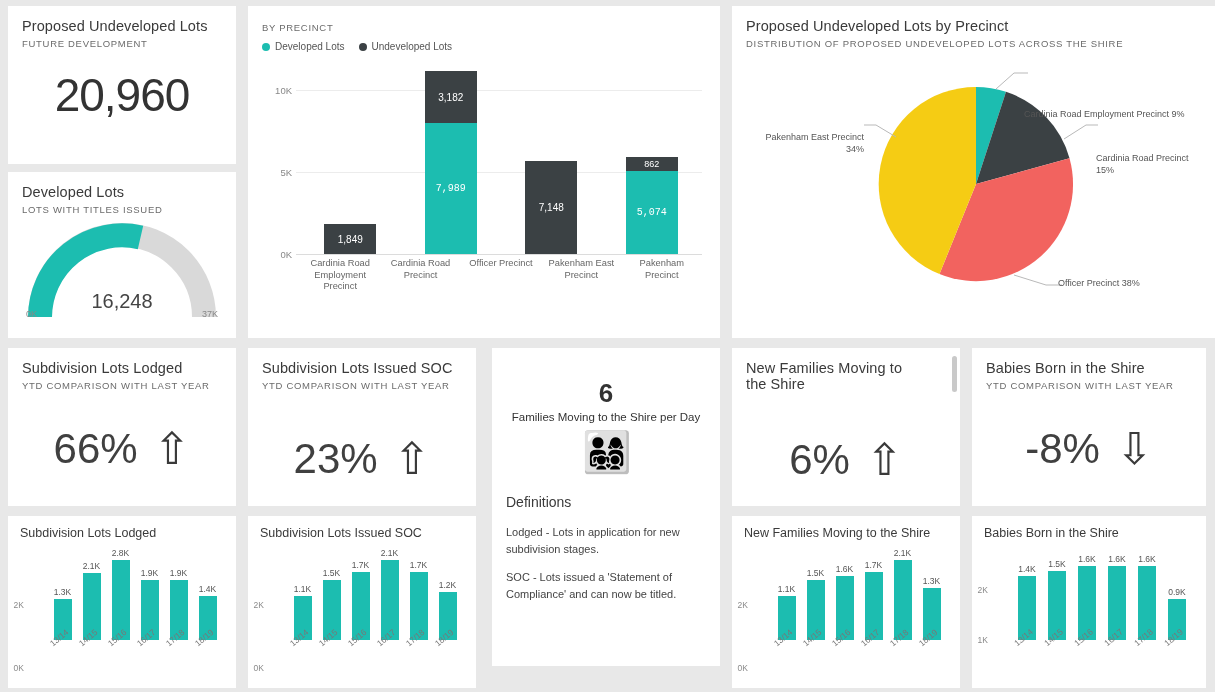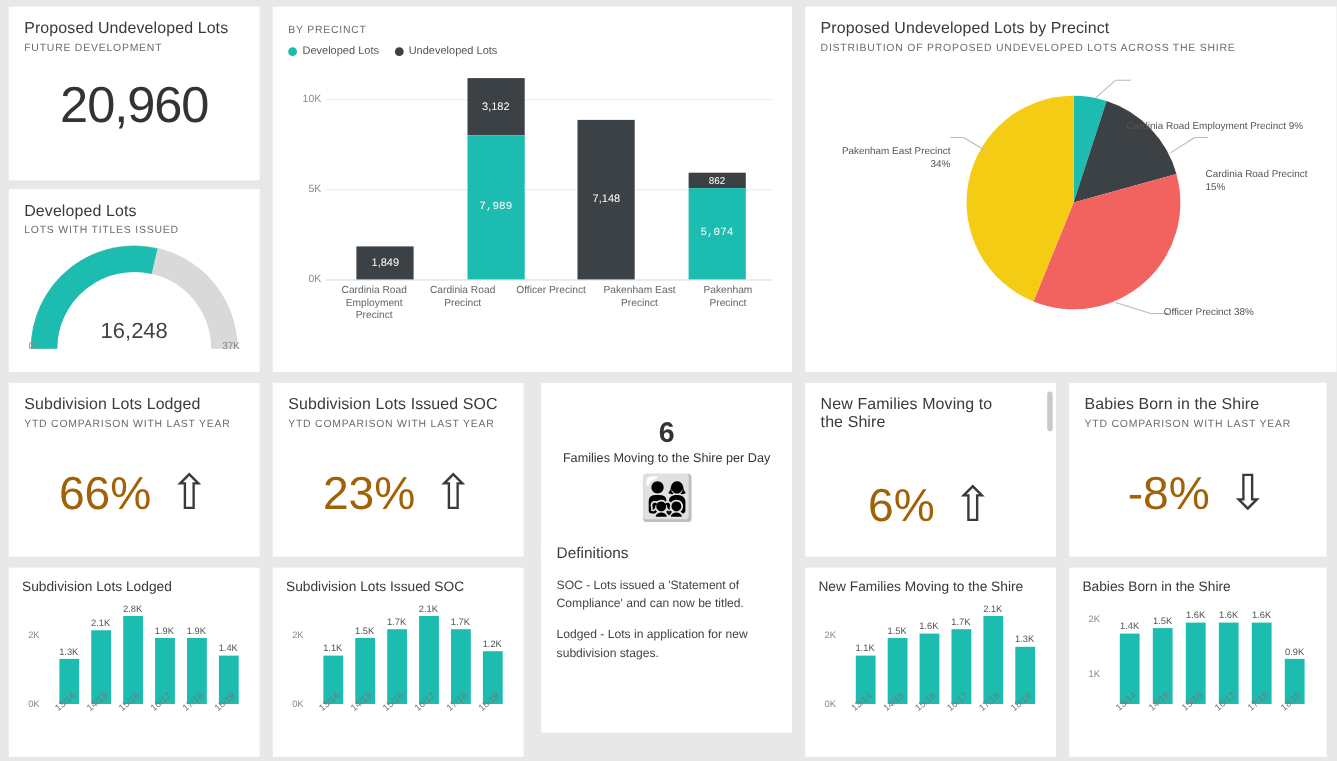--- a/index.html
+++ b/index.html
@@ -33,21 +33,21 @@
     margin-top: 4px;
     text-transform: uppercase;
   }
   .bigstat {
     font-size: 46px;
     font-weight: 300;
     color: #333;
     letter-spacing: -1px;
   }
   .pct-row { display: flex; align-items: center; justify-content: center; gap: 16px; }
-  .pct { font-size: 42px; font-weight: 300; color: #a16207; }
+  .pct { font-size: 42px; font-weight: 300; color: #404040; }
   .arrow { font-size: 44px; line-height: 1; color: #3a3a3a; font-weight: 300; }
 
   
   #c-proposed   { left:8px;   top:6px;   width:228px; height:158px; padding:12px 14px; }
   #c-developed  { left:8px;   top:172px; width:228px; height:166px; padding:12px 14px; }
   #c-activity   { left:248px; top:6px;   width:472px; height:332px; padding:12px 14px; }
   #c-pie        { left:732px; top:6px;   width:570px; height:332px; padding:12px 14px; }
 
   #c-lodged-kpi { left:8px;   top:348px; width:228px; height:158px; padding:12px 14px; }
   #c-soc-kpi    { left:248px; top:348px; width:228px; height:158px; padding:12px 14px; }
@@ -88,21 +88,21 @@
   .xlab { width:66px; text-align:center; font-size:9.3px; color:#666; line-height:1.25; }
 
   
   .pie-wrap { position:relative; margin-top:4px; height:262px; }
   .callout { position:absolute; font-size:9px; color:#555; line-height:1.3; }
 
   
   .sb-title { font-size:12.5px; color:#3a3a3a; }
   .sb-area { position:relative; margin-top:8px; height:128px; }
   .sb-y { position:absolute; left:0; top:0; width:24px; height:92px; }
-  .sb-ylab { position:absolute; right:8px; font-size:8.5px; color:#8a8a8a; transform:translateY(-50%); }
+  .sb-ylab { position:absolute; right:20px; font-size:8.5px; color:#8a8a8a; transform:translateY(-50%);margin-top:28px; }
   .sb-bars { position:absolute; left:28px; right:2px; top:0; height:92px; display:flex; align-items:flex-end; justify-content:space-between; }
   .sb-col { flex:1; display:flex; flex-direction:column; align-items:center; justify-content:flex-end; height:100%; }
   .sb-val { font-size:8.5px; color:#555; margin-bottom:2px; white-space:nowrap; }
   .sb-rect { width:18px; background:#1cbdb0; }
   .sb-x { position:absolute; left:28px; right:2px; top:94px; display:flex; justify-content:space-between; }
   .sb-xlab { flex:1; text-align:center; font-size:8.5px; color:#777; transform:rotate(-40deg); transform-origin:center left; white-space:nowrap; }
 
   .defs-h { font-size:14px; color:#3a3a3a; margin-bottom:14px; }
   .defs-p { font-size:11px; color:#444; line-height:1.5; margin-bottom:12px; }
 
@@ -168,21 +168,21 @@
           <div class="seg dark" style="height:30px">1,849</div>
         </div>
 
         <div class="barcol">
           <div class="seg dark" style="height:52px">3,182</div>
           <div class="seg teal" style="height:131px">7,989</div>
         </div>
 
 
         <div class="barcol">
-          <div class="seg dark" style="height:145px">7,148</div>
+          <div class="seg dark" style="height:93px">7,148</div>
         </div>
 
         <div class="barcol">
           <div class="seg dark" style="height:14px; font-size:9px;">862</div>
           <div class="seg teal" style="height:83px">5,074</div>
         </div>
       </div>
 
       <div class="xlabels">
         <div class="xlab">Cardinia Road Employment Precinct</div>
@@ -232,21 +232,21 @@
     <div class="card-sub">YTD COMPARISON WITH LAST YEAR</div>
     <div class="pct-row" style="margin-top:34px;">
       <div class="pct">66%</div>
       <div class="arrow">⇧</div>
     </div>
   </div>
 
   <div class="card" id="c-soc-kpi">
     <div class="card-title">Subdivision Lots Issued SOC</div>
     <div class="card-sub">YTD COMPARISON WITH LAST YEAR</div>
-    <div class="pct-row" style="margin-top:34px;">
+    <div class="pct-row" style="margin-top:44px;">
       <div class="pct">23%</div>
       <div class="arrow">⇧</div>
     </div>
   </div>
 
   <div class="card" id="c-families">
     <div class="center-col">
       <div class="fam-num">6</div>
       <div class="fam-cap">Families Moving to the Shire per Day</div>
       <div class="fam-emoji">👨‍👩‍👧‍👦</div>
@@ -354,22 +354,22 @@
         <div class="sb-xlab">15/16</div>
         <div class="sb-xlab">16/17</div>
         <div class="sb-xlab">17/18</div>
         <div class="sb-xlab">18/19</div>
       </div>
     </div>
   </div>
 
   <div class="card" id="c-defs">
     <div class="defs-h">Definitions</div>
+    <div class="defs-p">Lodged - Lots in application for new subdivision stages.</div>
     <div class="defs-p">SOC - Lots issued a 'Statement of Compliance' and can now be titled.</div>
-    <div class="defs-p">Lodged - Lots in application for new subdivision stages.</div>
   </div>
 
   <div class="card" id="c-newfam-bar">
     <div class="sb-title">New Families Moving to the Shire</div>
     <div class="sb-area">
       <div class="sb-y">
         <div class="sb-ylab" style="top:92px">0K</div>
         <div class="sb-ylab" style="top:29px">2K</div>
       </div>
       <div class="sb-bars">

